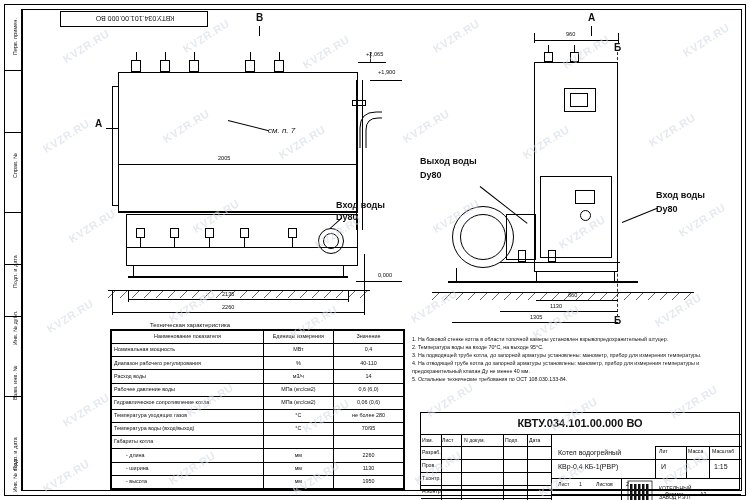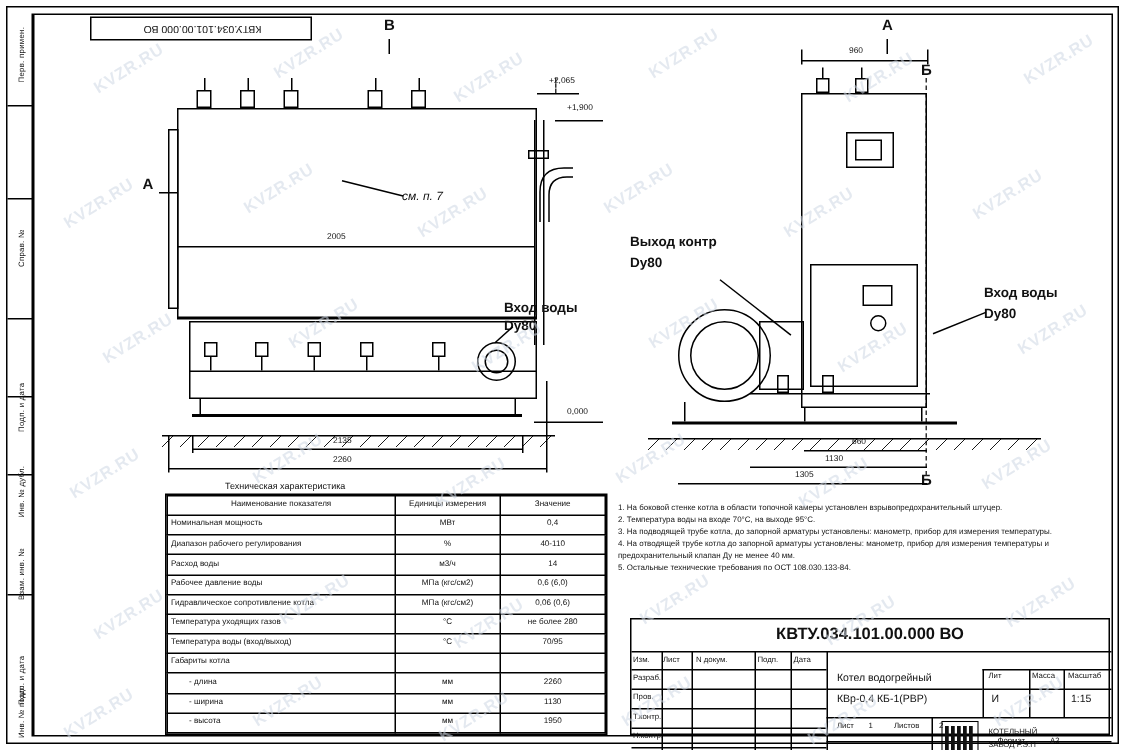--- a/index.html
+++ b/index.html
@@ -236,21 +236,21 @@
   <div class="dimtxt" style="left:566px;top:31px;">960</div>
   <div class="ln v" style="left:534px;top:33px;height:10px;"></div>
   <div class="ln v" style="left:618px;top:33px;height:10px;"></div>
   <div class="ln h" style="left:536px;top:300px;width:82px;"></div>
   <div class="dimtxt" style="left:568px;top:292px;">660</div>
   <div class="ln h" style="left:500px;top:311px;width:118px;"></div>
   <div class="dimtxt" style="left:550px;top:303px;">1130</div>
   <div class="ln h" style="left:452px;top:322px;width:166px;"></div>
   <div class="dimtxt" style="left:530px;top:314px;">1305</div>
 
-  <div class="txt t9 bold" style="left:420px;top:156px;">Выход контр</div>
+  <div class="txt t9 bold" style="left:420px;top:156px;">Выход воды</div>
   <div class="txt t9 bold" style="left:420px;top:170px;">Dу80</div>
   <div class="ln" style="left:480px;top:186px;width:60px;height:1px;transform:rotate(38deg);transform-origin:left center;"></div>
 
   <div class="txt t9 bold" style="left:656px;top:190px;">Вход воды</div>
   <div class="txt t9 bold" style="left:656px;top:204px;">Dу80</div>
   <div class="ln" style="left:622px;top:222px;width:38px;height:1px;transform:rotate(-22deg);transform-origin:left center;"></div>
 
   <div class="txt t6" style="left:150px;top:322px;">Техническая характеристика</div>
   <div id="spec">
     <table>

